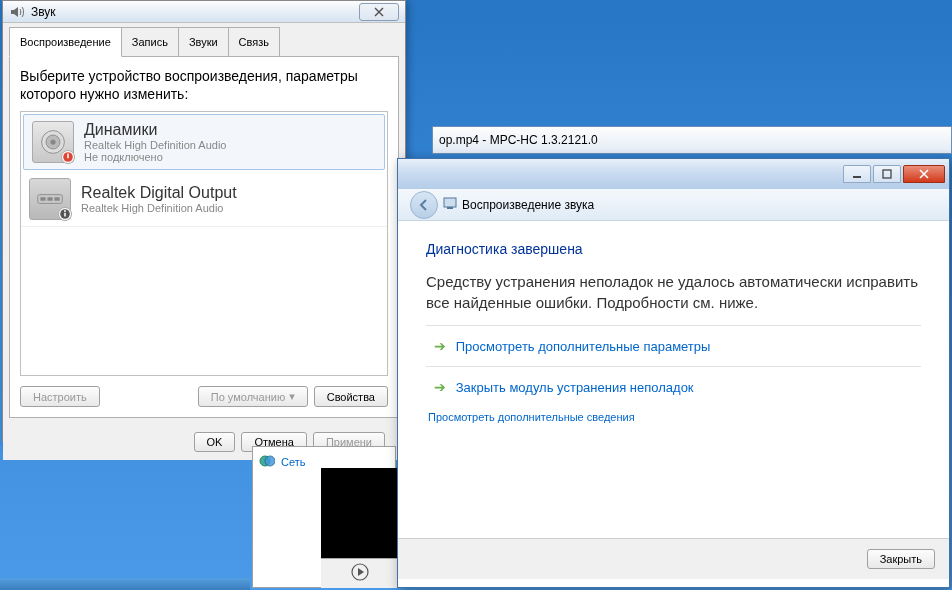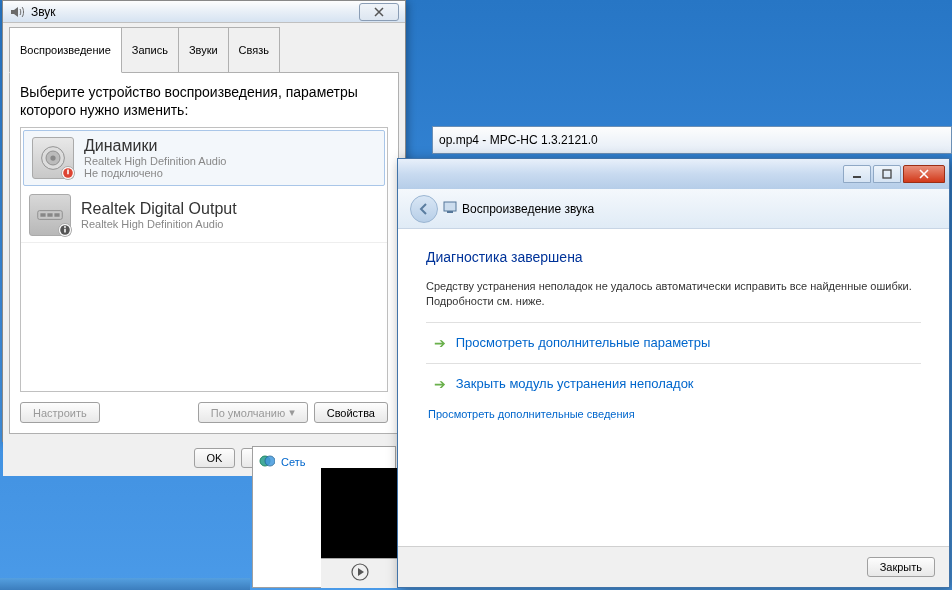--- a/index.html
+++ b/index.html
@@ -7,21 +7,21 @@
 
 
 .sound-dialog { position: absolute; left: 2px; top: 0; width: 404px; height: 442px; background: #f0f0f0; border: 1px solid #888; box-shadow: 2px 2px 8px rgba(0,0,0,0.3); }
 .titlebar { height: 22px; background: linear-gradient(180deg, #fdfdfd 0%, #e8eff7 50%, #d6e3f2 100%); border-bottom: 1px solid #c0c0c0; display: flex; align-items: center; padding: 0 6px; position: relative; }
 .titlebar-icon { width: 16px; height: 16px; margin-right: 6px; }
 .titlebar-text { font-size: 12px; flex: 1; }
 .close-btn { width: 40px; height: 18px; background: linear-gradient(180deg, #f0f4f9 0%, #dde6f1 100%); border: 1px solid #8a9db5; border-radius: 3px; display: flex; align-items: center; justify-content: center; cursor: pointer; }
 .close-btn svg { width: 12px; height: 10px; }
 
 .tabs { display: flex; padding: 4px 6px 0 6px; }
-.tab { padding: 16px 10px; font-size: 11px; border: 1px solid #b0b0b0; background: #f0f0f0; border-bottom: none; cursor: pointer; margin-right: -1px; position: relative; }
+.tab { padding: 8px 10px; font-size: 11px; border: 1px solid #b0b0b0; background: #f0f0f0; border-bottom: none; cursor: pointer; margin-right: -1px; position: relative; }
 .tab.active { background: #fff; z-index: 2; border-bottom: 1px solid #fff; margin-bottom: -1px; }
 
 .tab-content { margin: 0 6px 6px 6px; border: 1px solid #b0b0b0; background: #fff; padding: 10px; height: 362px; display: flex; flex-direction: column; }
 .instruction { font-size: 14px; margin-bottom: 8px; line-height: 1.3; }
 
 .device-list { border: 1px solid #c0c0c0; flex: 1; background: #fff; overflow: hidden; }
 .device { display: flex; padding: 6px 8px; align-items: center; border-bottom: 1px solid #eee; position: relative; }
 .device.selected { background: #f3f7fb; border: 1px solid #a9c6e8; margin: 2px; border-radius: 2px; }
 .device-icon { width: 42px; height: 42px; margin-right: 10px; background: linear-gradient(180deg, #e8e8e8, #c8c8c8); border: 1px solid #aaa; border-radius: 3px; position: relative; display: flex; align-items: center; justify-content: center; }
 .device-icon svg { width: 28px; height: 28px; }
@@ -41,25 +41,25 @@
 
 .mpc-window { position: absolute; left: 432px; top: 126px; width: 520px; height: 28px; background: linear-gradient(180deg, #fdfdfd, #e4ecf6); border: 1px solid #6b8fb5; display: flex; align-items: center; padding: 0 6px; }
 
 
 .trouble-window { position: absolute; left: 397px; top: 158px; width: 553px; height: 430px; background: #fff; border: 1px solid #4173a8; box-shadow: 3px 3px 12px rgba(0,0,0,0.4); }
 .trouble-titlebar { height: 30px; background: linear-gradient(180deg, #e8f0fa 0%, #c8daf0 50%, #b5cde8 100%); display: flex; align-items: center; justify-content: flex-end; padding: 0 4px; }
 .win-btns { display: flex; gap: 2px; }
 .win-btn { width: 28px; height: 18px; border: 1px solid #8fa8c5; background: linear-gradient(180deg, #eef4fb, #d5e3f3); border-radius: 2px 2px 0 0; display: flex; align-items: center; justify-content: center; cursor: pointer; }
 .win-btn.close { width: 42px; background: linear-gradient(180deg, #e98f7a, #d2391a); border-color: #9b2e15; }
 
-.trouble-header { height: 40px; background: linear-gradient(180deg, #f4f8fc, #e0ebf6); border-bottom: 1px solid #c8d5e5; display: flex; align-items: center; padding: 0 12px; gap: 4px; }
+.trouble-header { height: 32px; background: linear-gradient(180deg, #f4f8fc, #e0ebf6); border-bottom: 1px solid #c8d5e5; display: flex; align-items: center; padding: 0 12px; gap: 4px; }
 .back-btn { width: 28px; height: 28px; border-radius: 50%; background: linear-gradient(180deg, #d8e6f5, #b8cfe8); border: 1px solid #9ab5d2; display: flex; align-items: center; justify-content: center; }
 .trouble-body { padding: 20px 28px 10px 28px; display: flex; flex-direction: column; height: calc(100% - 70px); }
 .diag-title { color: #003399; font-size: 14px; font-weight: normal; margin-bottom: 14px; }
-.diag-desc { font-size: 11px; color: #333; line-height: 1.4; margin-bottom: 12px; }
+.diag-desc { font-size: 15px; color: #333; line-height: 1.4; margin-bottom: 12px; }
 .problems-box { border: 1px solid #c0c0c0; background: #fff; }
 .problems-header { padding: 5px 8px; font-size: 11px; font-weight: bold; border-bottom: 1px solid #d0d0d0; }
 .problem-row { padding: 6px 8px; font-size: 11px; display: flex; align-items: center; }
 .problem-text { flex: 1; }
 .problem-status { margin-right: 12px; }
 .error-icon { width: 16px; height: 16px; }
 
 .action-link { display: flex; align-items: center; gap: 10px; padding: 12px 8px; font-size: 13px; color: #0066cc; cursor: pointer; border-top: 1px solid #e0e0e0; }
 .action-link:first-of-type { margin-top: 18px; }
 .arrow-icon { color: #6ab04c; font-size: 14px; }

